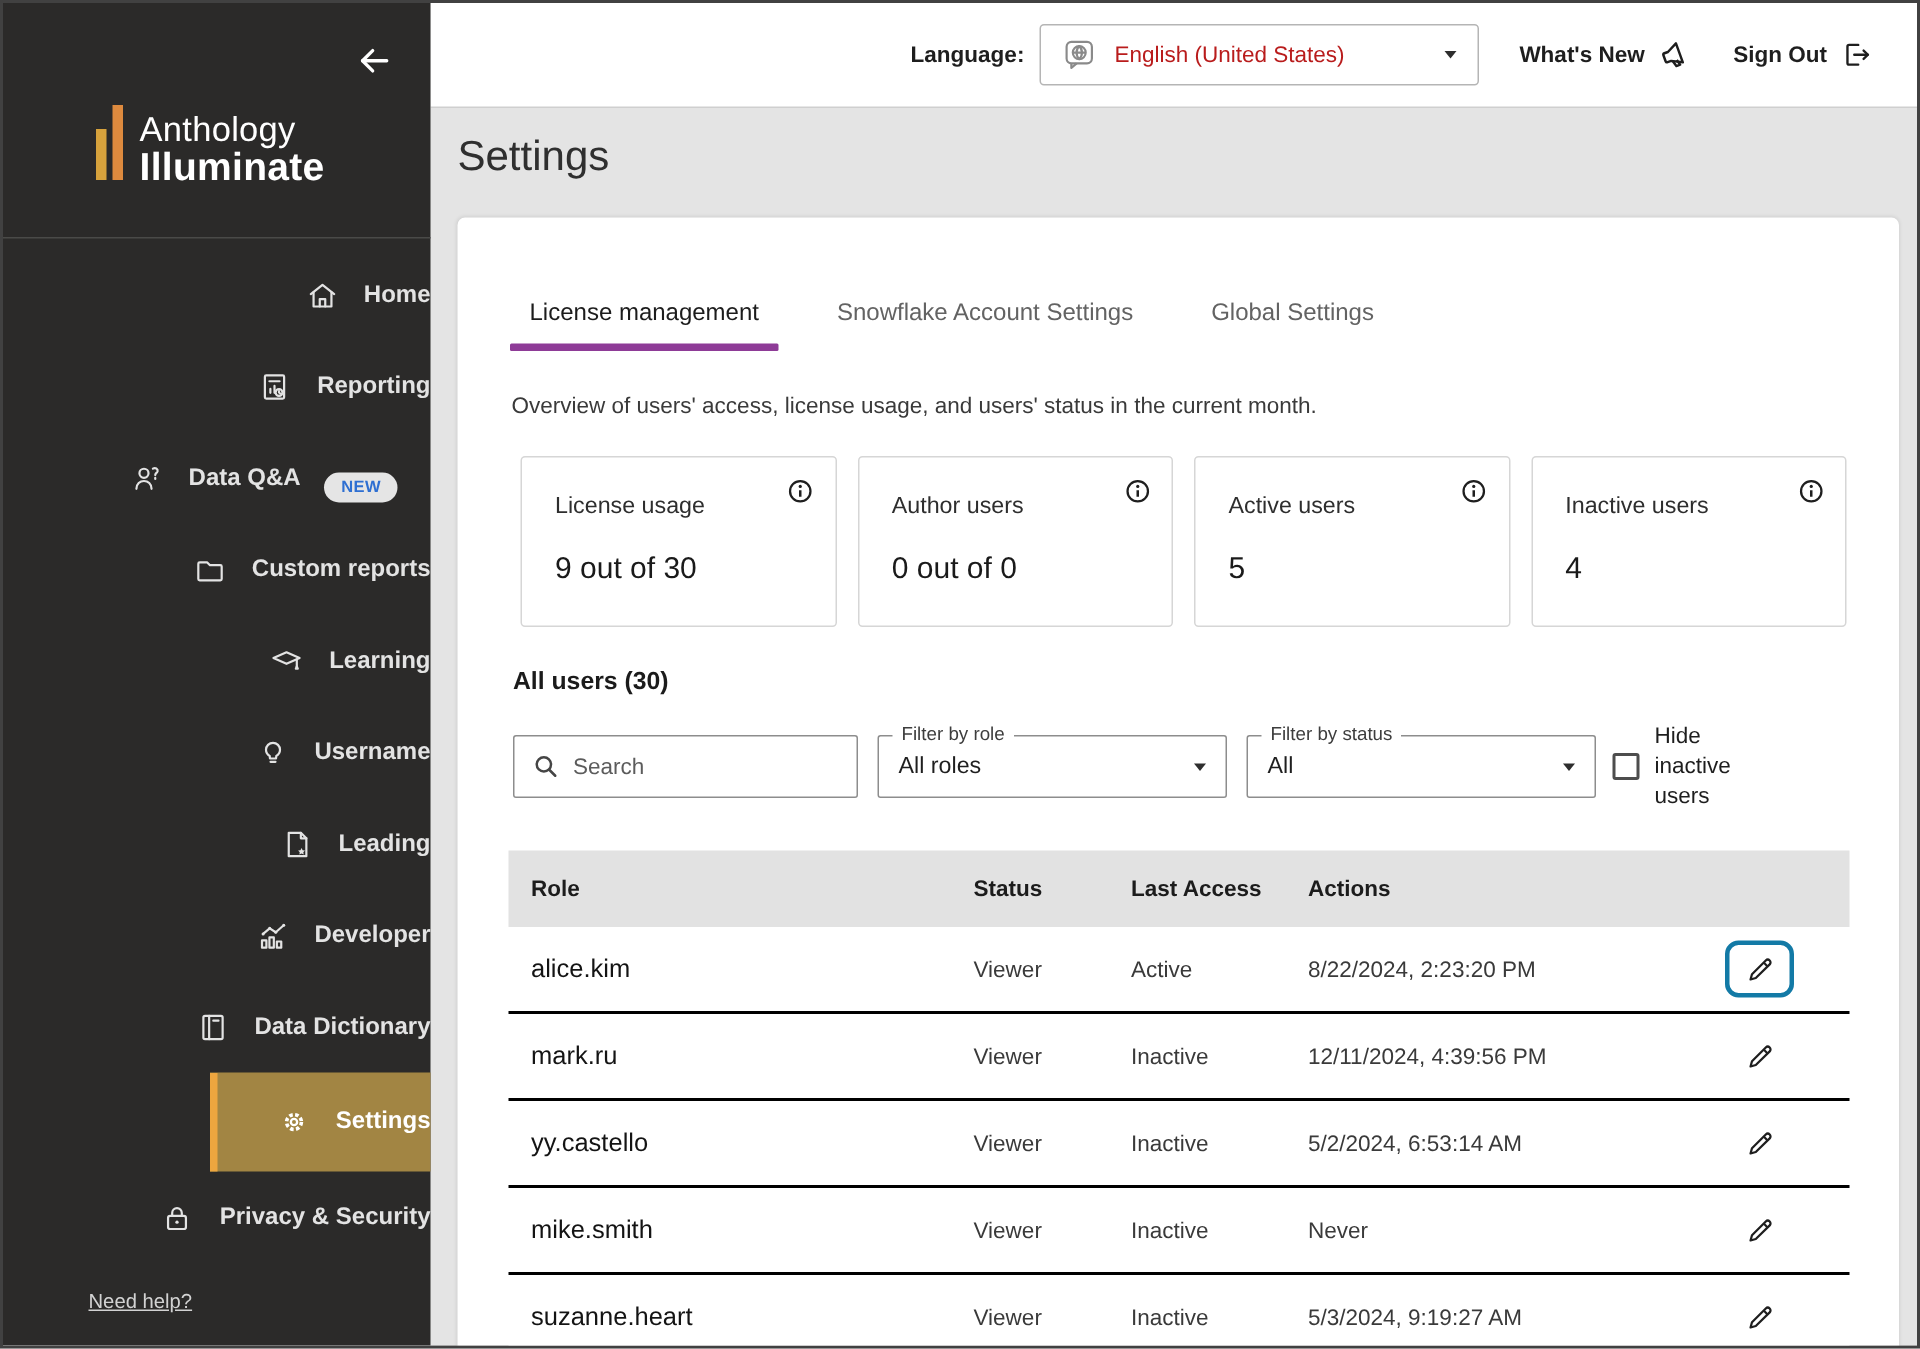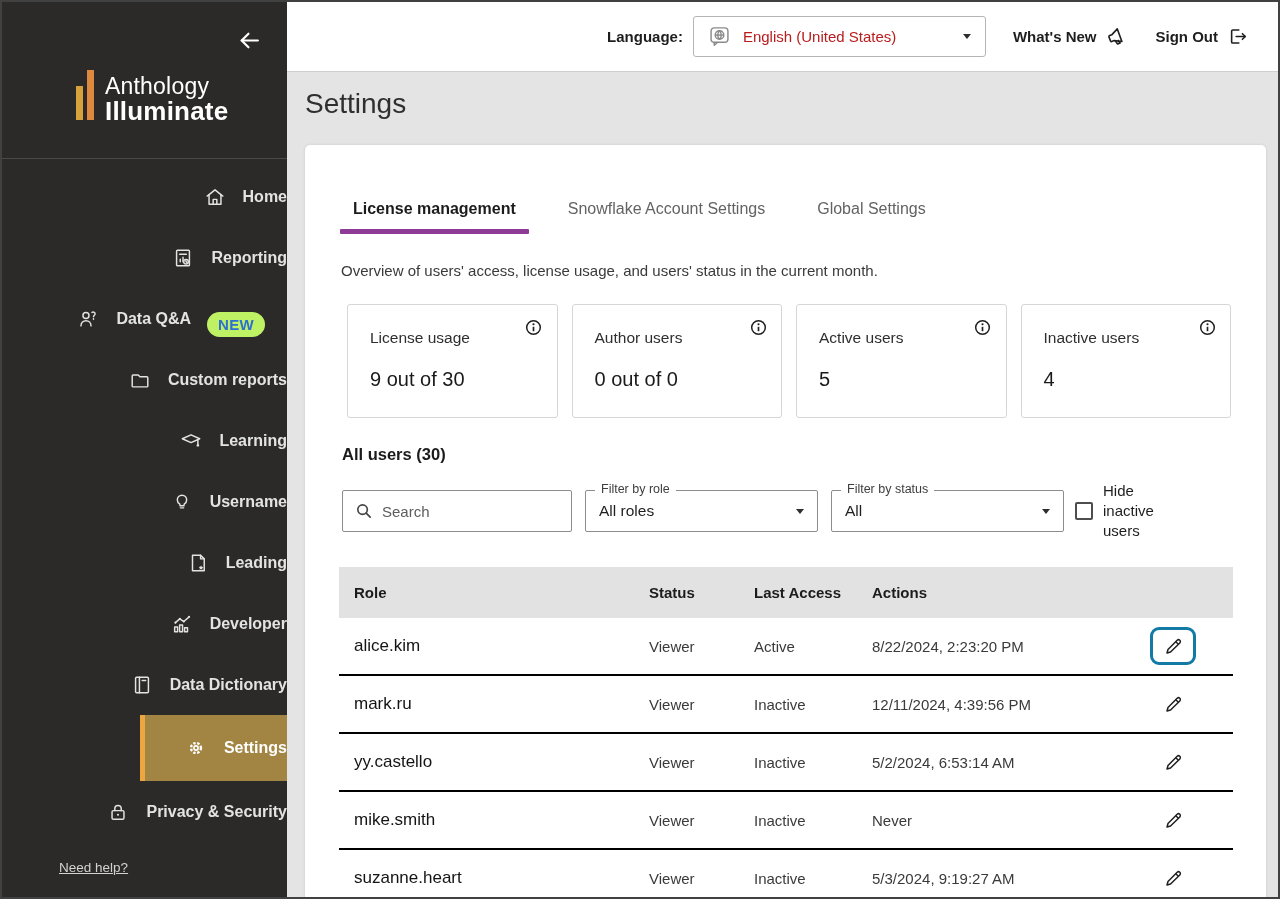--- a/index.html
+++ b/index.html
@@ -10,43 +10,43 @@
     display: flex; background: #e4e4e4; border: 2px solid #414141; margin: 0 auto;
   }
 
   
   .sidebar {
     width: 285px; flex-shrink: 0; background: var(--sidebar-bg, #2b2a29);
     color: #e3e3e3; display: flex; flex-direction: column; z-index: 2;
   }
   .sidebar-top { height: 157px; position: relative; border-bottom: 1px solid #4a4a48; flex-shrink: 0; }
   .collapse-btn { position: absolute; top: 24px; right: 24px; width: 28px; height: 28px; cursor: pointer; display:flex; align-items:center; justify-content:center; }
-  .brand { position: absolute; left: 74px; top: 68px; display: flex; align-items: flex-end; gap: 11px; }
+  .brand { position: absolute; left: 62px; top: 68px; display: flex; align-items: flex-end; gap: 11px; }
   .brand-bars { display: flex; align-items: flex-end; gap: 4px; padding-bottom: 5px; }
   .bar-left  { width: 7px; height: 34px; background: var(--brand-bar-left, #d7a23c); }
   .bar-right { width: 7px; height: 50px; background: var(--brand-bar-right, #de8a3e); }
   .brand-text { color: #fff; line-height: 1.02; }
   .brand-line1 { font-size: 23px; font-weight: 300; letter-spacing: .2px; }
   .brand-line2 { font-size: 26px; font-weight: 700; letter-spacing: .2px; }
 
   .nav { padding-top: 7px; flex: 1; display: flex; flex-direction: column; align-items: flex-end; }
   .nav-item {
     display: flex; align-items: center; height: 61px; padding-left: 22px; gap: 16px;
     font-size: 16px; font-weight: 600; color: #e3e3e3; cursor: pointer; flex-shrink: 0;
   }
   .nav-item.indent { padding-left: 44px; }
   .nav-item.active {
     height: 66px; color: #fff;
     background: var(--accent-gold, #a28543);
     box-shadow: inset 5px 0 0 var(--accent-gold-border, #eda63f);
   }
   .icon-wrap { width: 24px; display: flex; justify-content: center; align-items: center; flex-shrink: 0; }
   .nav-badge {
-    margin-left: auto; margin-right: 22px; background: #bef264; color: var(--badge-blue, #2e6fd2);
-    font-size: 15px; font-weight: 700; padding: 4px 11px; border-radius: 13px; letter-spacing: .3px; margin-top: 12px;
+    margin-left: auto; margin-right: 22px; background: #e5e5e5; color: var(--badge-blue, #2e6fd2);
+    font-size: 11px; font-weight: 700; padding: 4px 11px; border-radius: 13px; letter-spacing: .3px; margin-top: 12px;
   }
   .help-link { margin: 18px 0 0 57px; font-size: 13.5px; color: #d2d2d2; text-decoration: underline; cursor: pointer; align-self: flex-start; }
 
   
   .main { flex: 1; display: flex; flex-direction: column; min-width: 0; background: #e4e4e4; }
   .topbar {
     height: 70px; flex-shrink: 0; background: #fff; border-bottom: 1px solid #cfcfcf;
     display: flex; align-items: center; justify-content: flex-end; gap: 27px; padding-right: 30px;
   }
   .lang-group { display: flex; align-items: center; gap: 10px; }
@@ -60,21 +60,21 @@
   .topbar-action { display: flex; align-items: center; gap: 9px; font-size: 15px; font-weight: 600; color: #1e1e1e; cursor: pointer; }
 
   .page-title { margin: 0; padding: 12px 0 0 18px; font-size: 28px; font-weight: 300; color: #2f2f2f; line-height: 40px; }
 
   .content { flex: 1; padding: 21px 12px 0 18px; overflow: hidden; }
   .card { background: #fff; border-radius: 5px; min-height: 820px; padding: 55px 33px 0 34px; box-shadow: 0 0 3px rgba(0,0,0,.12); }
 
   
   .tabs { display: flex; gap: 52px; padding-left: 14px; }
   .tab { position: relative; font-size: 16px; color: #636363; padding-bottom: 16px; cursor: pointer; white-space: nowrap; }
-  .tab.active { color: #1c1c1c; font-weight: 700; }
+  .tab.active { color: #1c1c1c; font-weight: 400; }
   .tab.active::after {
     content: ""; position: absolute; left: -13px; right: -13px; bottom: 0; height: 5px;
     background: var(--tab-underline, #8e3b97); border-radius: 1px;
   }
   .overview { font-size: 15px; color: #3a3a3a; margin: 28px 0 0 2px; }
 
   
   .stats { display: flex; gap: 14px; margin: 25px 2px 0 8px; }
   .stat-card { flex: 1; position: relative; border: 1px solid #d6d6d6; border-radius: 3px; padding: 24px 16px 26px 22px; background: #fff; }
   .stat-title { font-size: 15.5px; color: #2e2e2e; }

